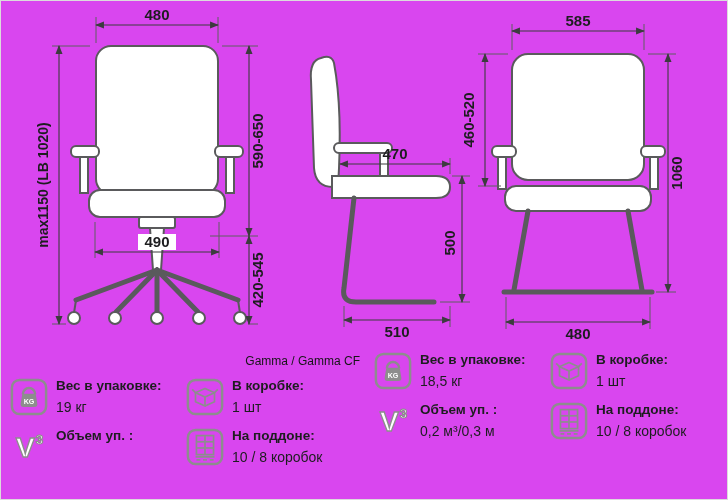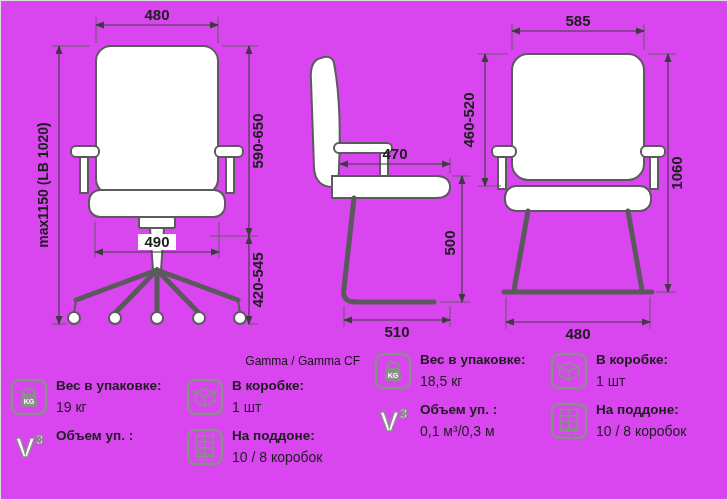--- a/index.html
+++ b/index.html
@@ -270,21 +270,21 @@
             <div class="spec-label">В коробке:</div>
             <div class="spec-value">1 шт</div>
           </div>
         </div>
         <div class="spec">
           <svg class="spec-icon">
               <use href="#ic-volume"></use>
             </svg>
           <div>
             <div class="spec-label">Объем уп. :</div>
-            <div class="spec-value">0,1 м³/0,3 м</div>
+            <div class="spec-value">0,2 м³/0,3 м</div>
           </div>
         </div>
         <div class="spec">
           <svg class="spec-icon">
               <use href="#ic-pallet"></use>
             </svg>
           <div>
             <div class="spec-label">На поддоне:</div>
             <div class="spec-value">10 / 8 коробок</div>
           </div>

